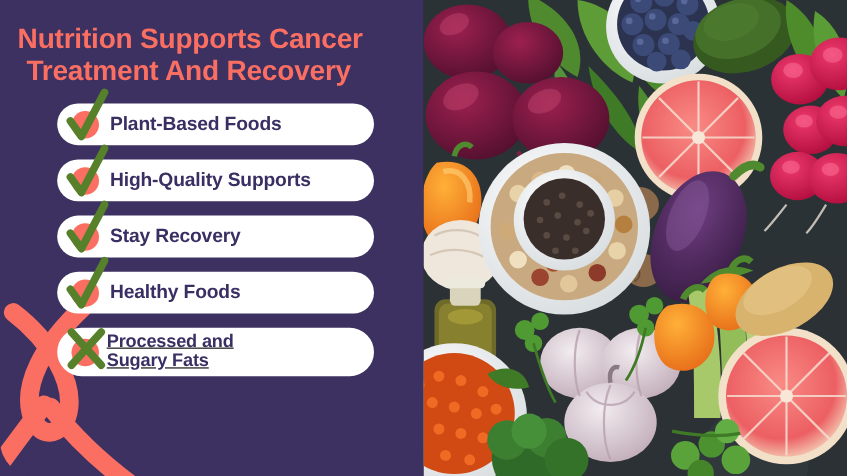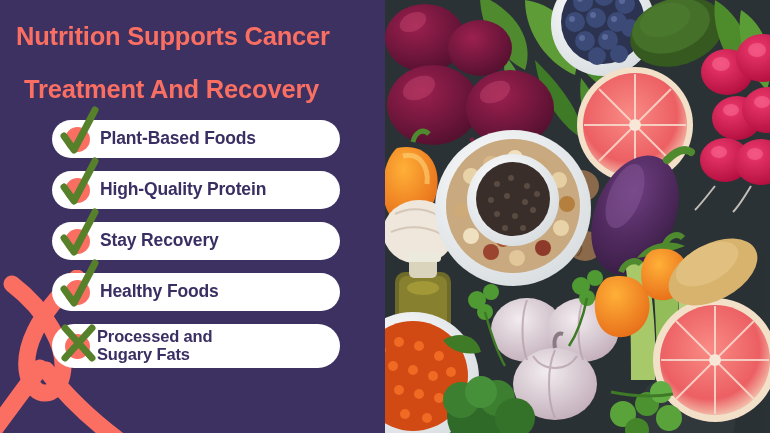--- a/index.html
+++ b/index.html
@@ -18,20 +18,21 @@
   }
 
   
   .left-panel {
     position: absolute;
     left: 0; top: 0;
     width: 385px;
     height: 433px;
     background: #3c3161;
     overflow: hidden;
+    border-radius: 32px;
   }
 
   
   .ribbon {
     position: absolute;
     left: -18px;
     top: 270px;
     width: 230px;
     height: 200px;
     z-index: 1;
@@ -50,46 +51,46 @@
     font-weight: bold;
     line-height: 1.12;
     letter-spacing: -0.2px;
   }
   .headline .line {
     display: block;
     white-space: nowrap;
   }
   .headline .line.l2 {
     text-indent: 8px;
-    margin-top: 24px;
   }
 
   
   .list {
     position: absolute;
     left: 0;
-    top: 120px;
+    top: 94px;
     width: 332px;
     z-index: 3;
   }
   .pill {
     position: relative;
     margin: 0 0 13px 52px;
     width: 288px;
     height: 38px;
     background: #ffffff;
     border-radius: 19px;
     box-sizing: border-box;
     display: flex;
     align-items: center;
   }
   .pill.two-line {
     height: 44px;
     border-radius: 22px;
     margin-bottom: 12px;
+    text-decoration: underline;
   }
   .pill .mark-wrap {
     position: absolute;
     left: 9px;
     top: 50%;
     transform: translateY(-50%);
     width: 34px;
     height: 34px;
   }
   .pill .disc {
@@ -175,21 +176,21 @@
         <span class="label">Plant-Based Foods</span>
       </div>
 
       <div class="pill">
         <span class="mark-wrap">
           <span class="disc"></span>
           <svg class="mark-svg" viewBox="0 0 42 48">
             <path d="M6 28 L16 42 L37 2" fill="none" stroke="#57802b" stroke-width="7" stroke-linecap="round" stroke-linejoin="round"></path>
           </svg>
         </span>
-        <span class="label">High-Quality Protein</span>
+        <span class="label">High-Quality Supports</span>
       </div>
 
       <div class="pill">
         <span class="mark-wrap">
           <span class="disc"></span>
           <svg class="mark-svg" viewBox="0 0 42 48">
             <path d="M6 28 L16 42 L37 2" fill="none" stroke="#57802b" stroke-width="7" stroke-linecap="round" stroke-linejoin="round"></path>
           </svg>
         </span>
         <span class="label">Stay Recovery</span>

